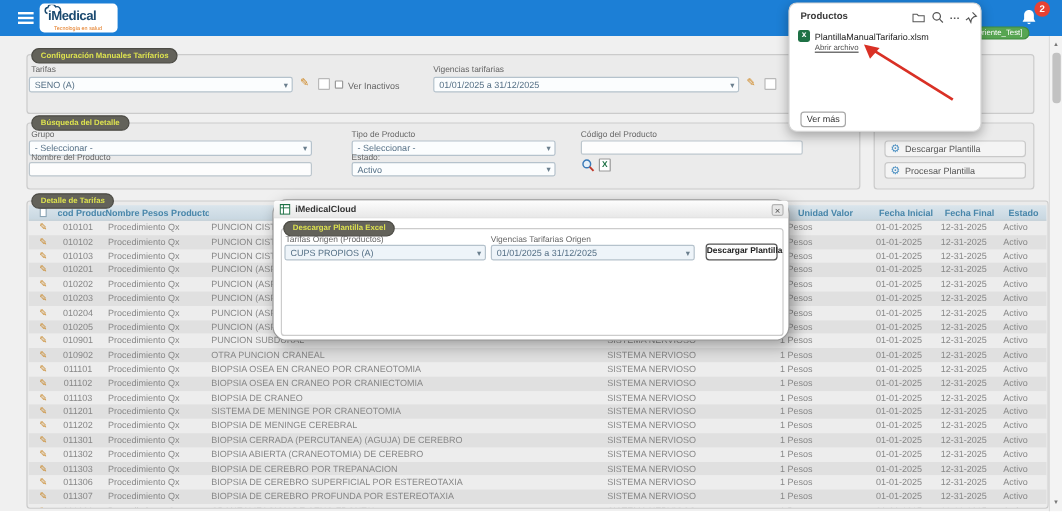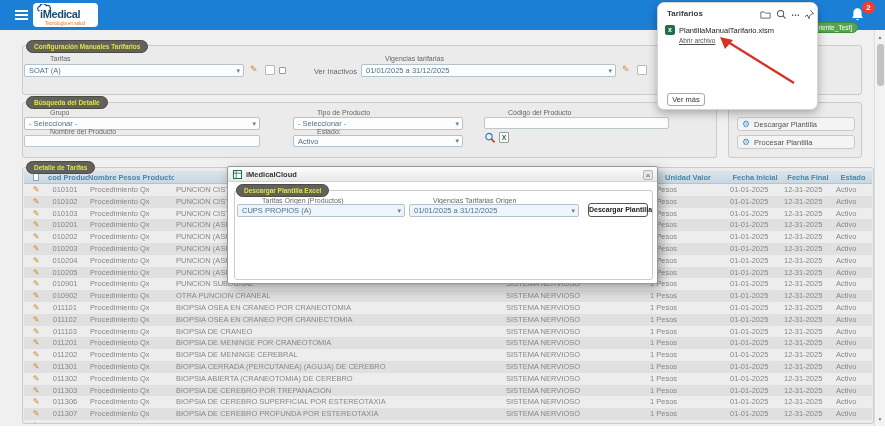--- a/index.html
+++ b/index.html
@@ -27,21 +27,21 @@
   .panel1 { left:22px; top:45px; width:840px; height:50px; }
   .panel2 { left:22px; top:102px; width:695px; height:56px; }
   .panel-side { left:728px; top:102px; width:134px; height:56px; }
   .panel3 { left:22px; top:167px; width:852px; height:257px; overflow:hidden; }
 
   .badge { position:absolute; background:#63625a; border:1px solid #4c4b45; color:#dde24f; font-size:6.5px; font-weight:bold; padding:2px 7px 2px 7px; border-radius:7px; z-index:3; white-space:nowrap; }
   .badge1 { left:26px; top:40px; }
   .badge2 { left:26px; top:96px; }
   .badge3 { left:26px; top:161px; }
 
-  .lbl { position:absolute; font-size:7px; color:#666; white-space:nowrap;margin-left:24px; }
+  .lbl { position:absolute; font-size:7px; color:#666; white-space:nowrap; }
   .sel { position:absolute; height:13px; background:#fbfdfe; border:1px solid #b5c2cc; border-radius:2px; font-size:7.5px; color:#557086; display:flex; align-items:center; justify-content:space-between; padding:0 3px 0 4px; cursor:pointer; overflow:hidden; white-space:nowrap; }
   .sel .arr { color:#6b7f8e; font-size:7px; margin-left:3px; }
   .inp { position:absolute; height:12px; background:#fdfdfd; border:1px solid #bcc6cd; border-radius:2px; font-size:7.5px; color:#555; padding:0 3px; font-family:"Liberation Sans", sans-serif; }
   .icon-btn { position:absolute; cursor:pointer; }
   .pencil { font-size:9px; color:#d08a28; line-height:12px; }
   .blank-sq { width:10px; height:10px; background:#fff; border:1px solid #b9b9b9; border-radius:1px; }
   .cb { position:absolute; width:7px; height:7px; background:#fff; border:1px solid #999; border-radius:1px; cursor:pointer; }
 
   
   .side-btn { position:absolute; left:8px; width:118px; height:14px; background:#f4f4f4; border:1px solid #c9c9c9; border-radius:3px; display:flex; align-items:center; padding:0 4px; cursor:pointer; }
@@ -60,21 +60,21 @@
   .hicon { width:6px; height:8px; background:#fff; border:1px solid #8aa4b5; margin:2px auto 0; }
   .trow { display:grid; grid-template-columns:24px 40px 86px 330px 144px 80px 54px 52px 1fr; height:11.8px; line-height:11.8px; font-size:7.5px; color:#878787; }
   .trow.odd { background:#ededed; } .trow.even { background:#e0e0e0; }
   .cell { overflow:hidden; white-space:nowrap; }
   .cell.edit { text-align:center; color:#c98a2e; font-size:8px; cursor:pointer; }
   .cell.code { text-align:center; padding-right:6px; }
   .cell.tipo, .cell.grp, .cell.uni, .cell.fi, .cell.ff, .cell.est { padding-left:2px; }
   .cell.nom { padding-left:2px; }
 
   
-  .modal { position:absolute; left:227px; top:166px; width:431px; height:118px; background:#fff; border:1px solid #979797; border-radius:2px; box-shadow:3px 4px 12px rgba(0,0,0,0.35); z-index:20; }
+  .modal { position:absolute; left:227px; top:166px; width:431px; height:118px; background:#fff; border:1px solid #979797; border-radius:12px; box-shadow:3px 4px 12px rgba(0,0,0,0.35); z-index:20; }
   .modal-titlebar { position:relative; height:15px; background:linear-gradient(#fdfdfd,#e8e8e8); border-bottom:1px solid #d2d2d2; border-radius:3px 3px 0 0; }
   .modal-title-icon { position:absolute; left:5px; top:3px; width:9px; height:9px; }
   .modal-title { position:absolute; left:18px; top:3px; font-size:7.5px; font-weight:bold; color:#333; }
   .modal-close { position:absolute; right:4px; top:2.5px; width:10px; height:10px; background:#e7e7e7; border:1px solid #b5b5b5; border-radius:2px; color:#555; font-size:8px; line-height:9px; text-align:center; cursor:pointer; }
   .modal-box { position:absolute; left:6px; top:23px; width:419px; height:90px; border:1px solid #ccc; border-radius:3px; }
   .modal-badge { left:8px; top:17px; position:absolute; }
   .m-lbl1 { left:10px; top:30px; } .m-lbl2 { left:181px; top:30px; }
   .m-sel1 { left:9px; top:37px; width:168px; background:#eef4f9; }
   .m-sel2 { left:181px; top:37px; width:170px; background:#eef4f9; }
   .m-btn { position:absolute; left:360px; top:36px; width:60px; height:14px; background:#fdfdfd; border:1px solid #555; border-radius:3px; font-size:7px; font-weight:bold; color:#222; text-align:center; line-height:12px; cursor:pointer; white-space:nowrap; }
@@ -125,21 +125,21 @@
     </div>
     <div class="notif-badge">2</div>
   </div>
 
   <div class="content"></div>
 
   <div class="badge badge1">Configuración Manuales Tarifarios</div>
   <div class="panel panel1">
     <div class="lbl" style="left:3px;top:9px;">Tarifas</div>
     <div class="sel" style="left:1px;top:18px;width:220px;">
-      <span>SOAT (A)</span>
+      <span>SENO (A)</span>
       <span class="arr">▾</span>
     </div>
     <div class="icon-btn pencil" style="left:227px;top:17px;">✎</div>
     <div class="icon-btn blank-sq" style="left:242px;top:19px;"></div>
     <div class="cb" style="left:256px;top:21px;"></div>
     <div class="lbl" style="left:267px;top:21px;font-size:7.5px;">Ver Inactivos</div>
     <div class="lbl" style="left:338px;top:9px;">Vigencias tarifarias</div>
     <div class="sel" style="left:338px;top:18px;width:255px;">
       <span>01/01/2025 a 31/12/2025</span>
       <span class="arr">▾</span>
@@ -344,21 +344,21 @@
             <div class="cell grp">SISTEMA NERVIOSO</div>
             <div class="cell uni">1 Pesos</div>
             <div class="cell fi">01-01-2025</div>
             <div class="cell ff">12-31-2025</div>
             <div class="cell est">Activo</div>
           </div>
           <div class="trow even">
             <div class="cell edit">✎</div>
             <div class="cell code">011201</div>
             <div class="cell tipo">Procedimiento Qx</div>
-            <div class="cell nom">BIOPSIA DE MENINGE POR CRANEOTOMIA</div>
+            <div class="cell nom">SISTEMA DE MENINGE POR CRANEOTOMIA</div>
             <div class="cell grp">SISTEMA NERVIOSO</div>
             <div class="cell uni">1 Pesos</div>
             <div class="cell fi">01-01-2025</div>
             <div class="cell ff">12-31-2025</div>
             <div class="cell est">Activo</div>
           </div>
           <div class="trow odd">
             <div class="cell edit">✎</div>
             <div class="cell code">011202</div>
             <div class="cell tipo">Procedimiento Qx</div>
@@ -458,21 +458,21 @@
     </div>
     <div class="lbl m-lbl2">Vigencias Tarifarias Origen</div>
     <div class="sel m-sel2">
       <span>01/01/2025 a 31/12/2025</span>
       <span class="arr">▾</span>
     </div>
     <div class="m-btn">Descargar Plantilla</div>
   </div>
 
   <div class="popup">
-    <div class="popup-title">Tarifarios</div>
+    <div class="popup-title">Productos</div>
     <svg class="pp-ico pp-folder" viewBox="0 0 13 11">
       <path d="M1 2.5h4l1.3 1.3H12v6H1z" fill="none" stroke="#555" stroke-width="1"></path>
     </svg>
     <svg class="pp-ico pp-search" viewBox="0 0 12 12">
       <circle cx="5" cy="5" r="3.4" fill="none" stroke="#555" stroke-width="1.1"></circle>
       <line x1="7.6" y1="7.6" x2="10.6" y2="10.6" stroke="#555" stroke-width="1.1"></line>
     </svg>
     <div class="pp-ico pp-dots">…</div>
     <svg class="pp-ico pp-pin" viewBox="0 0 12 12">
       <path d="M7 1.5l3.5 3.5-2.3.5L6 7.7 5.5 10.5 3.5 6.5 1 8.5" fill="none" stroke="#555" stroke-width="1"></path>

